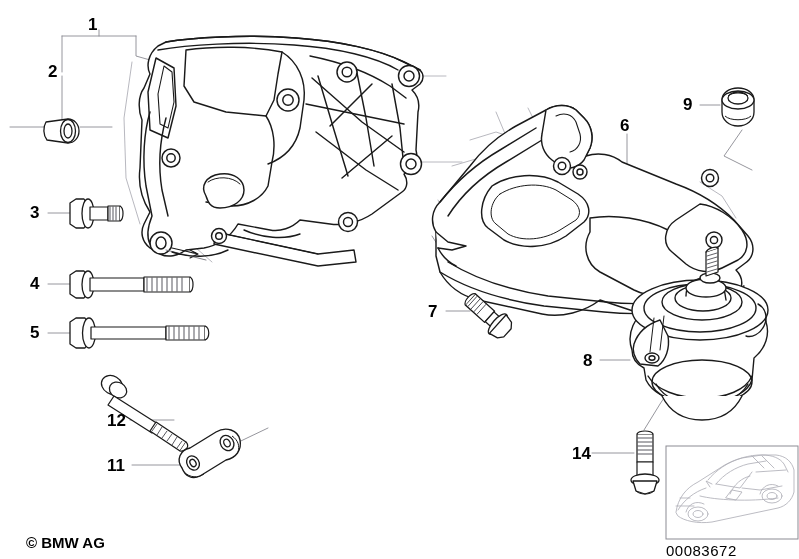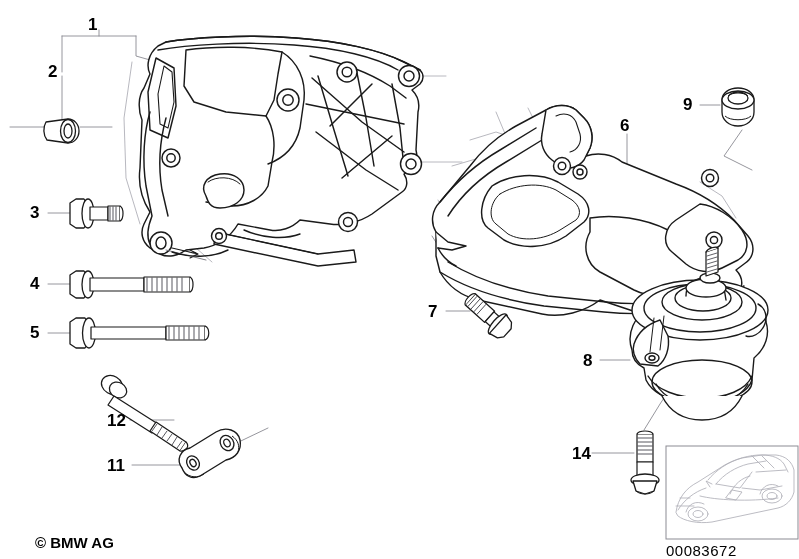--- a/index.html
+++ b/index.html
@@ -23,21 +23,20 @@
     letter-spacing:0px;
   }
   #footer-copyright{
     position:absolute;
     left:26px; top:534px;
     font-family:"Liberation Sans", sans-serif;
     font-weight:bold;
     font-size:15px;
     color:#000;
     white-space:nowrap;
-    margin-left:9px;
   }
   #diagram-number{
     position:absolute;
     left:666px; top:542px;
     font-family:Liberation Sans, sans-serif;
     font-size:15px;
     color:#000;
     letter-spacing:0.5px;
     white-space:nowrap;
   }

